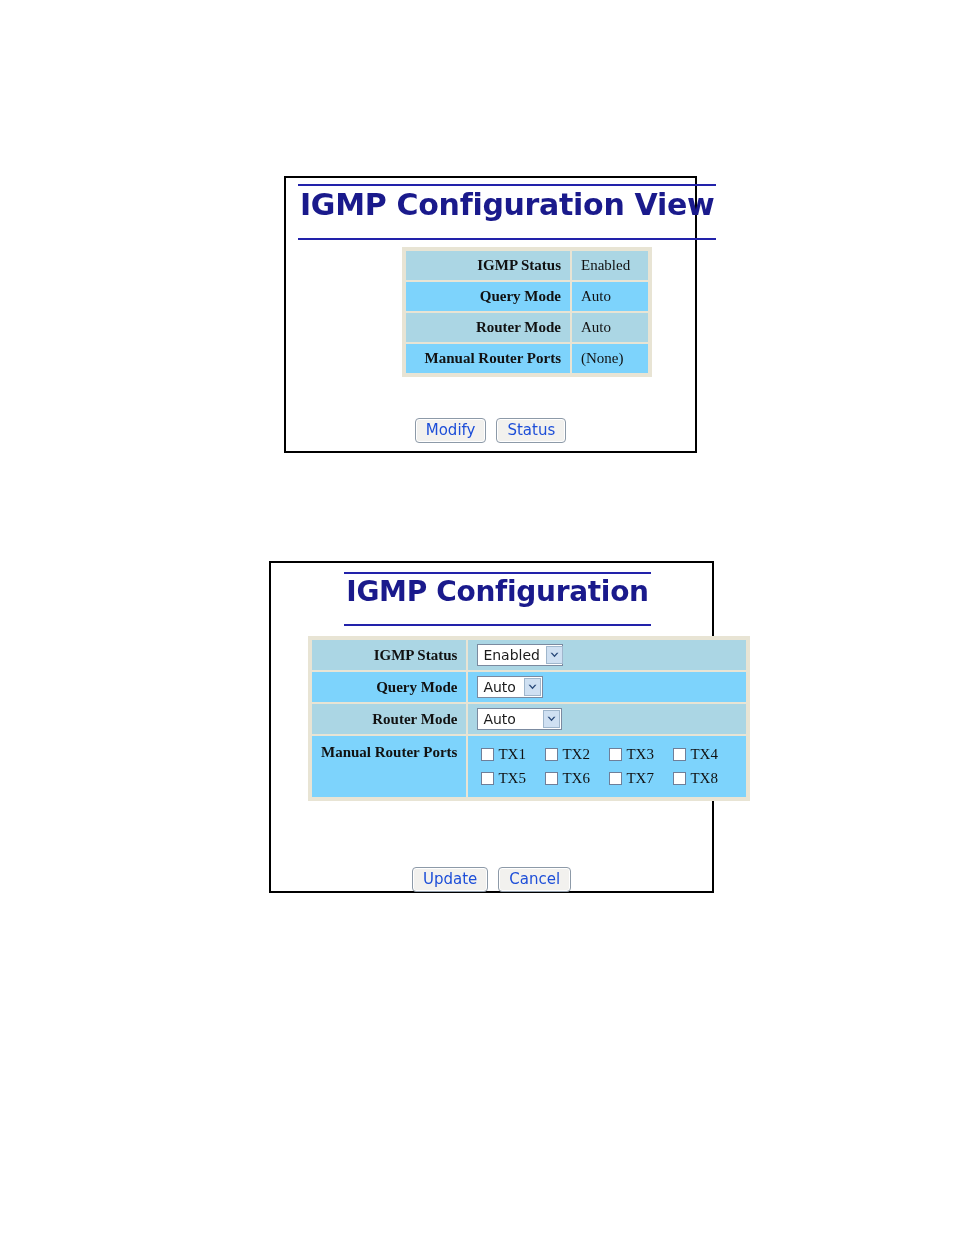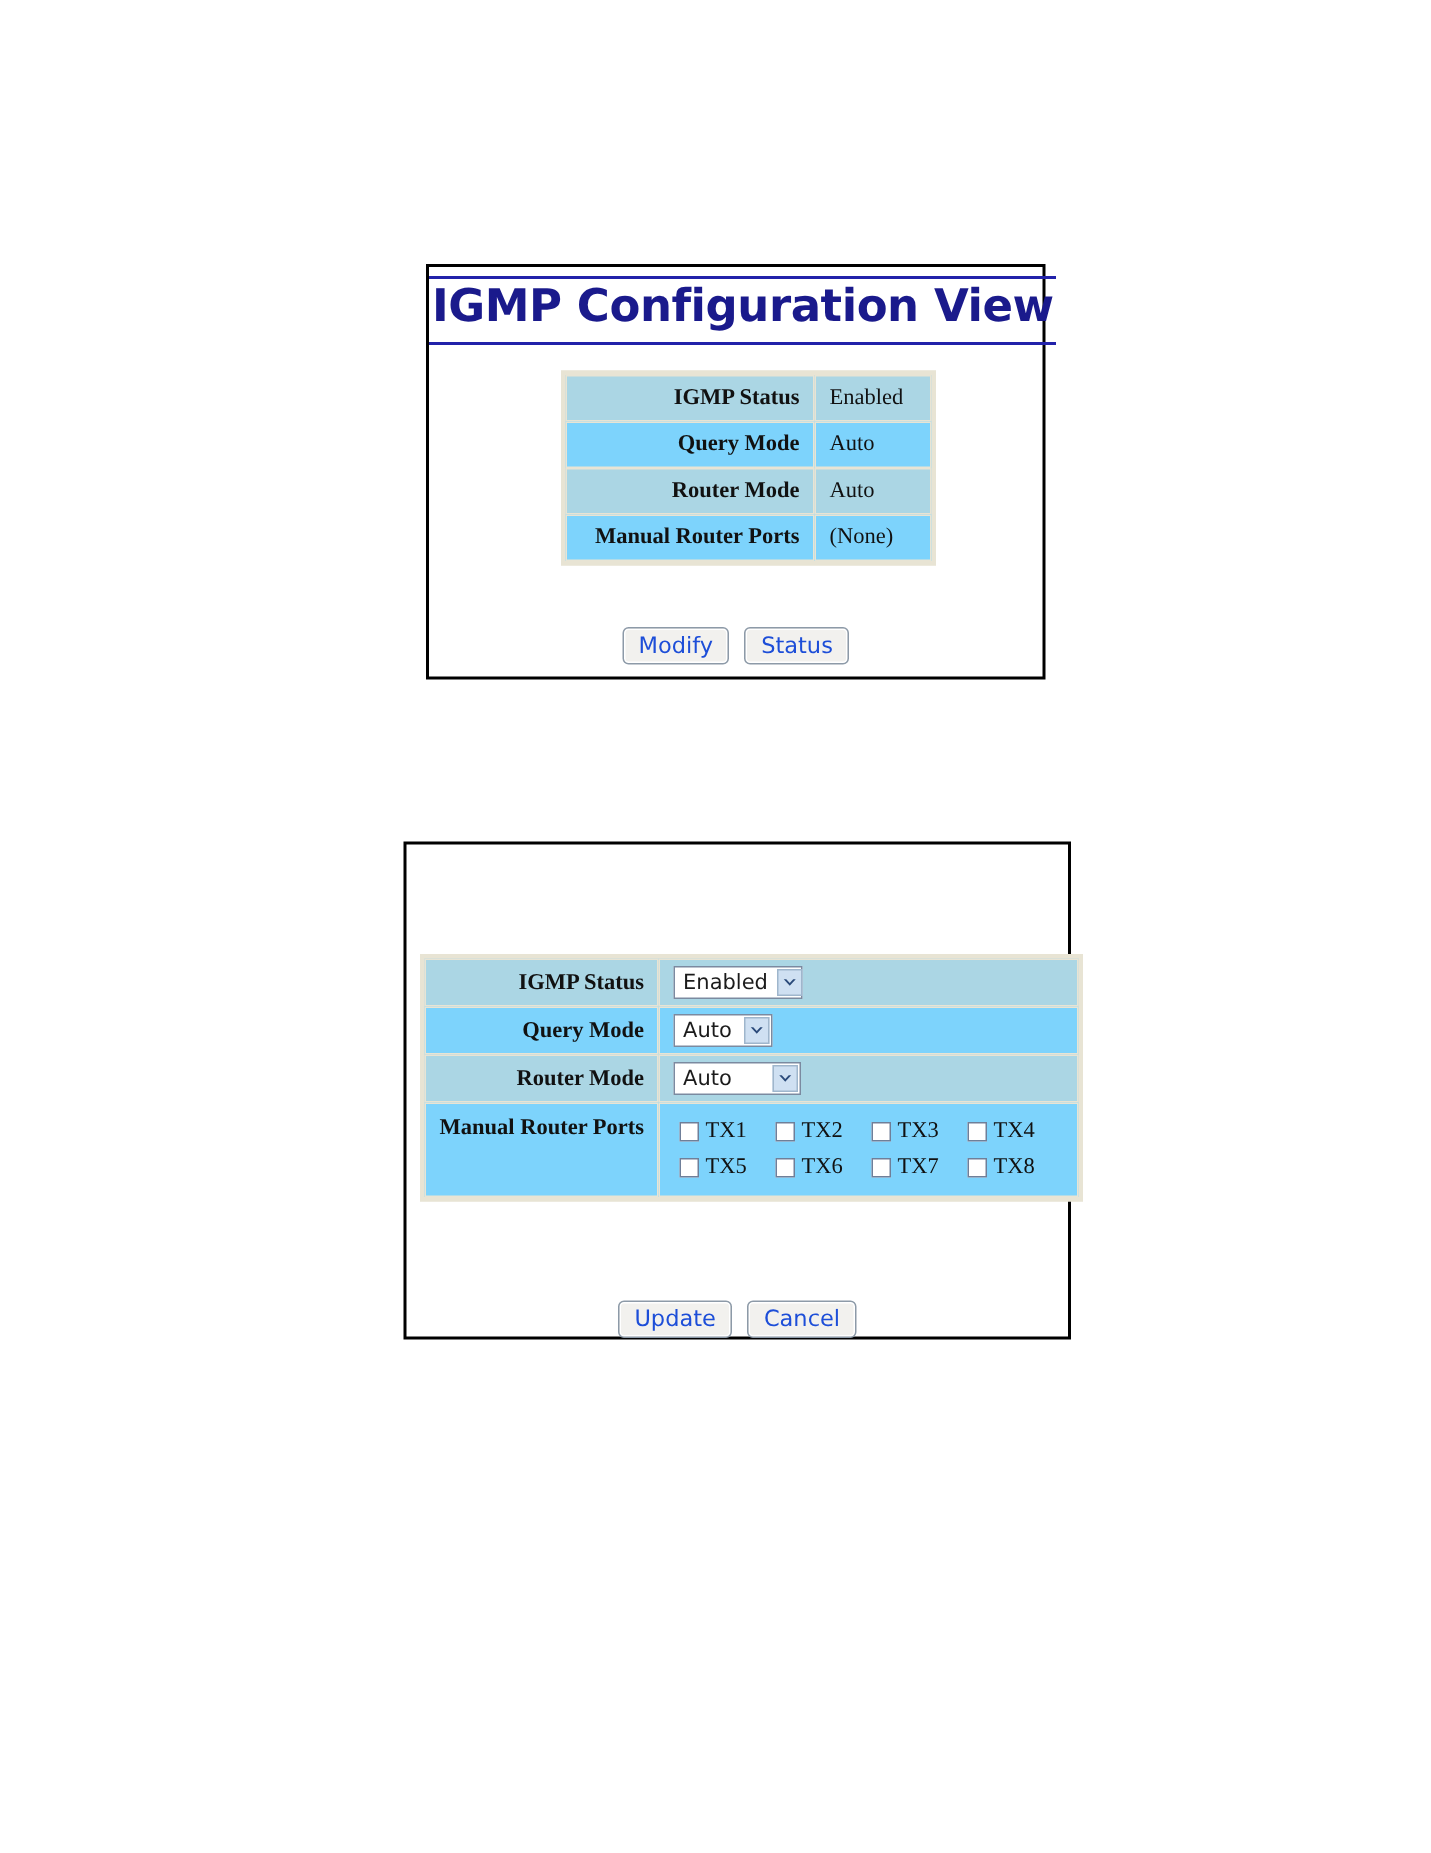--- a/index.html
+++ b/index.html
@@ -44,34 +44,36 @@
     font-family: "DejaVu Sans", sans-serif;
     font-weight: bold;
     letter-spacing: -0.3px;
     line-height: 1;
     white-space: nowrap;
   }
   .title-rule-wrap {
     display: inline-block;
     border-top: 2px solid #2222aa;
     border-bottom: 2px solid #2222aa;
-    padding: 4px 2px 8px 2px;
+    padding: 4px 2px 18px 2px;
+    margin-left: 12px;
   }
   #panel-view .panel-title { margin-top: 6px; }
   #panel-view .panel-title .title-rule-wrap { font-size: 30px; }
   #panel-config .panel-title { margin-top: 9px; }
   #panel-config .panel-title .title-rule-wrap { font-size: 28px; }
 
   
   .cfg-table {
     border-collapse: separate;
     border-spacing: 0;
     background: #e8e4d4;
     border: 3px solid #e8e4d4;
     font-size: 15px;
+    margin-left: 28px;
   }
   .cfg-table td {
     padding: 4px 9px;
     border: 1px solid #e8e4d4;
     color: #111111;
     vertical-align: middle;
   }
   .row-a td { background: #abd6e4; }
   .row-b td { background: #7dd3fc; }
 
@@ -238,20 +240,23 @@
   </div>
 
   <div class="btn-bar" id="view-btn-bar">
     <span class="btn">Modify</span>
     <span class="btn">Status</span>
   </div>
 </div>
 
 <div class="panel" id="panel-config">
 
+  <div class="panel-title">
+    <span class="title-rule-wrap">IGMP Configuration</span>
+  </div>
 
   <div id="cfg-table-wrap">
     <table class="cfg-table" id="cfg-table">
 
       <tbody>
           <tr class="row-a">
         <td class="cell-label">IGMP Status</td>
         <td class="cell-field">
           <span class="sel sel-w1">
             <span class="sel-text">Enabled</span>

